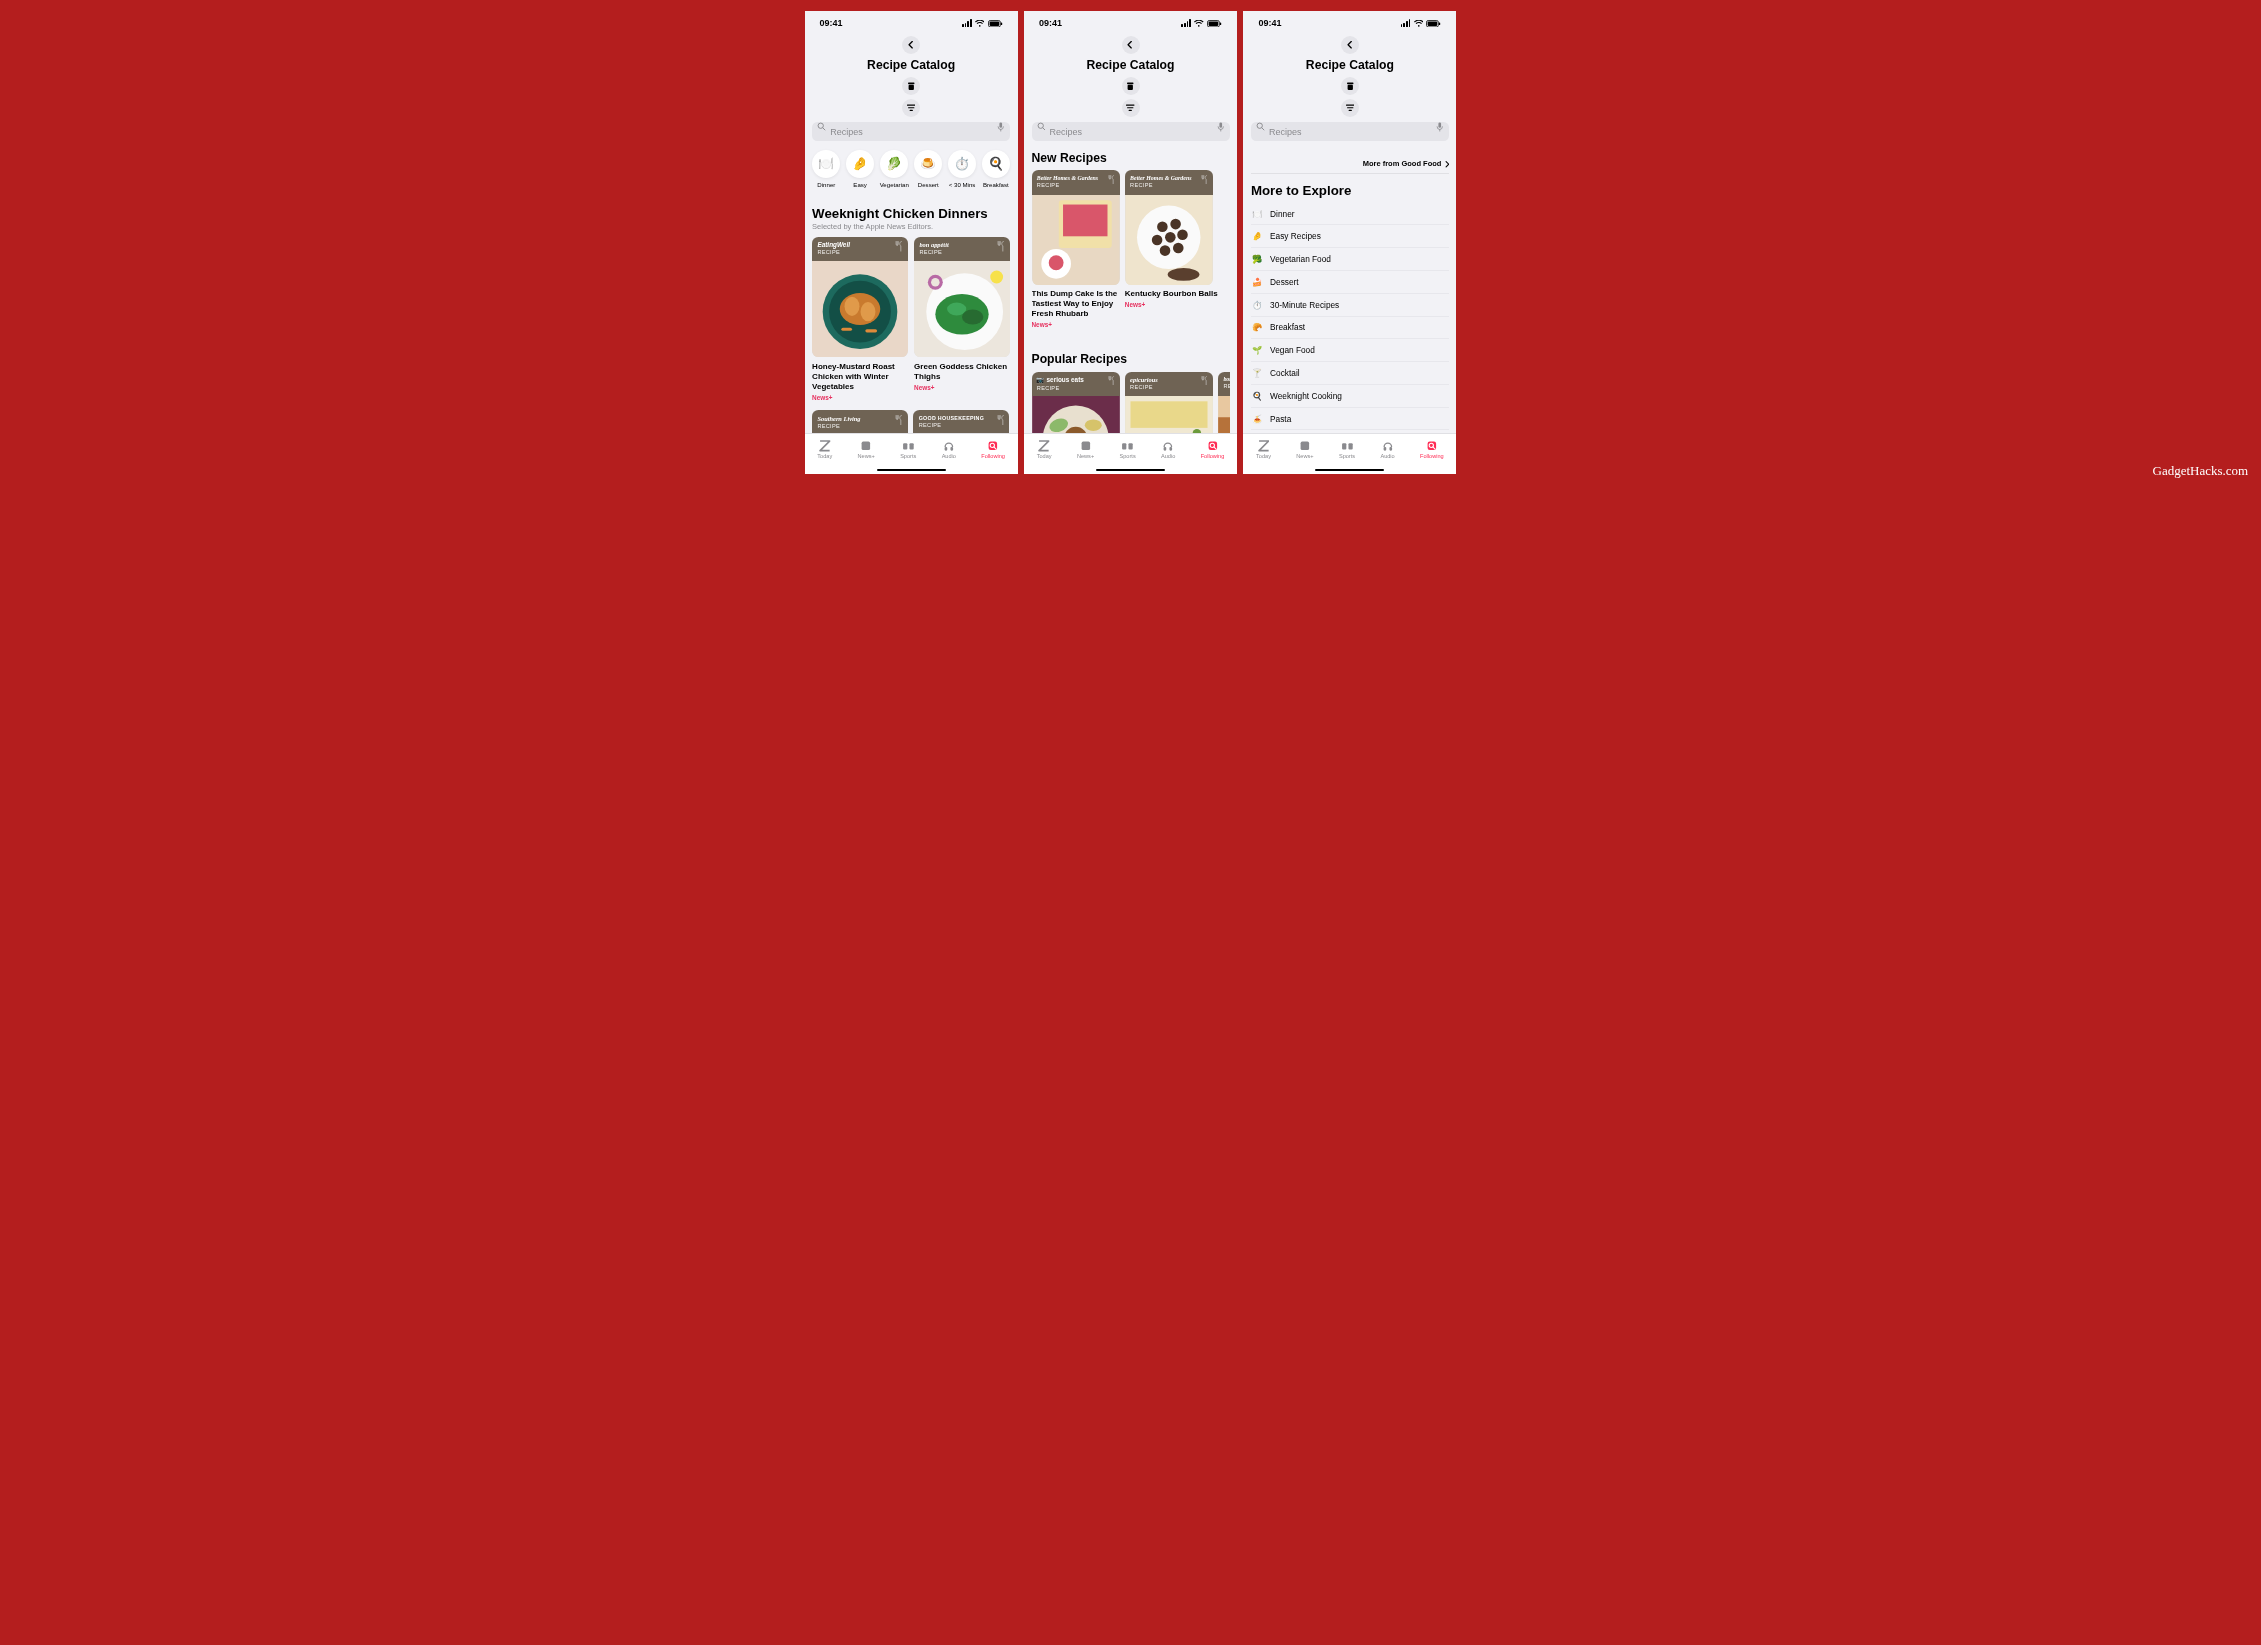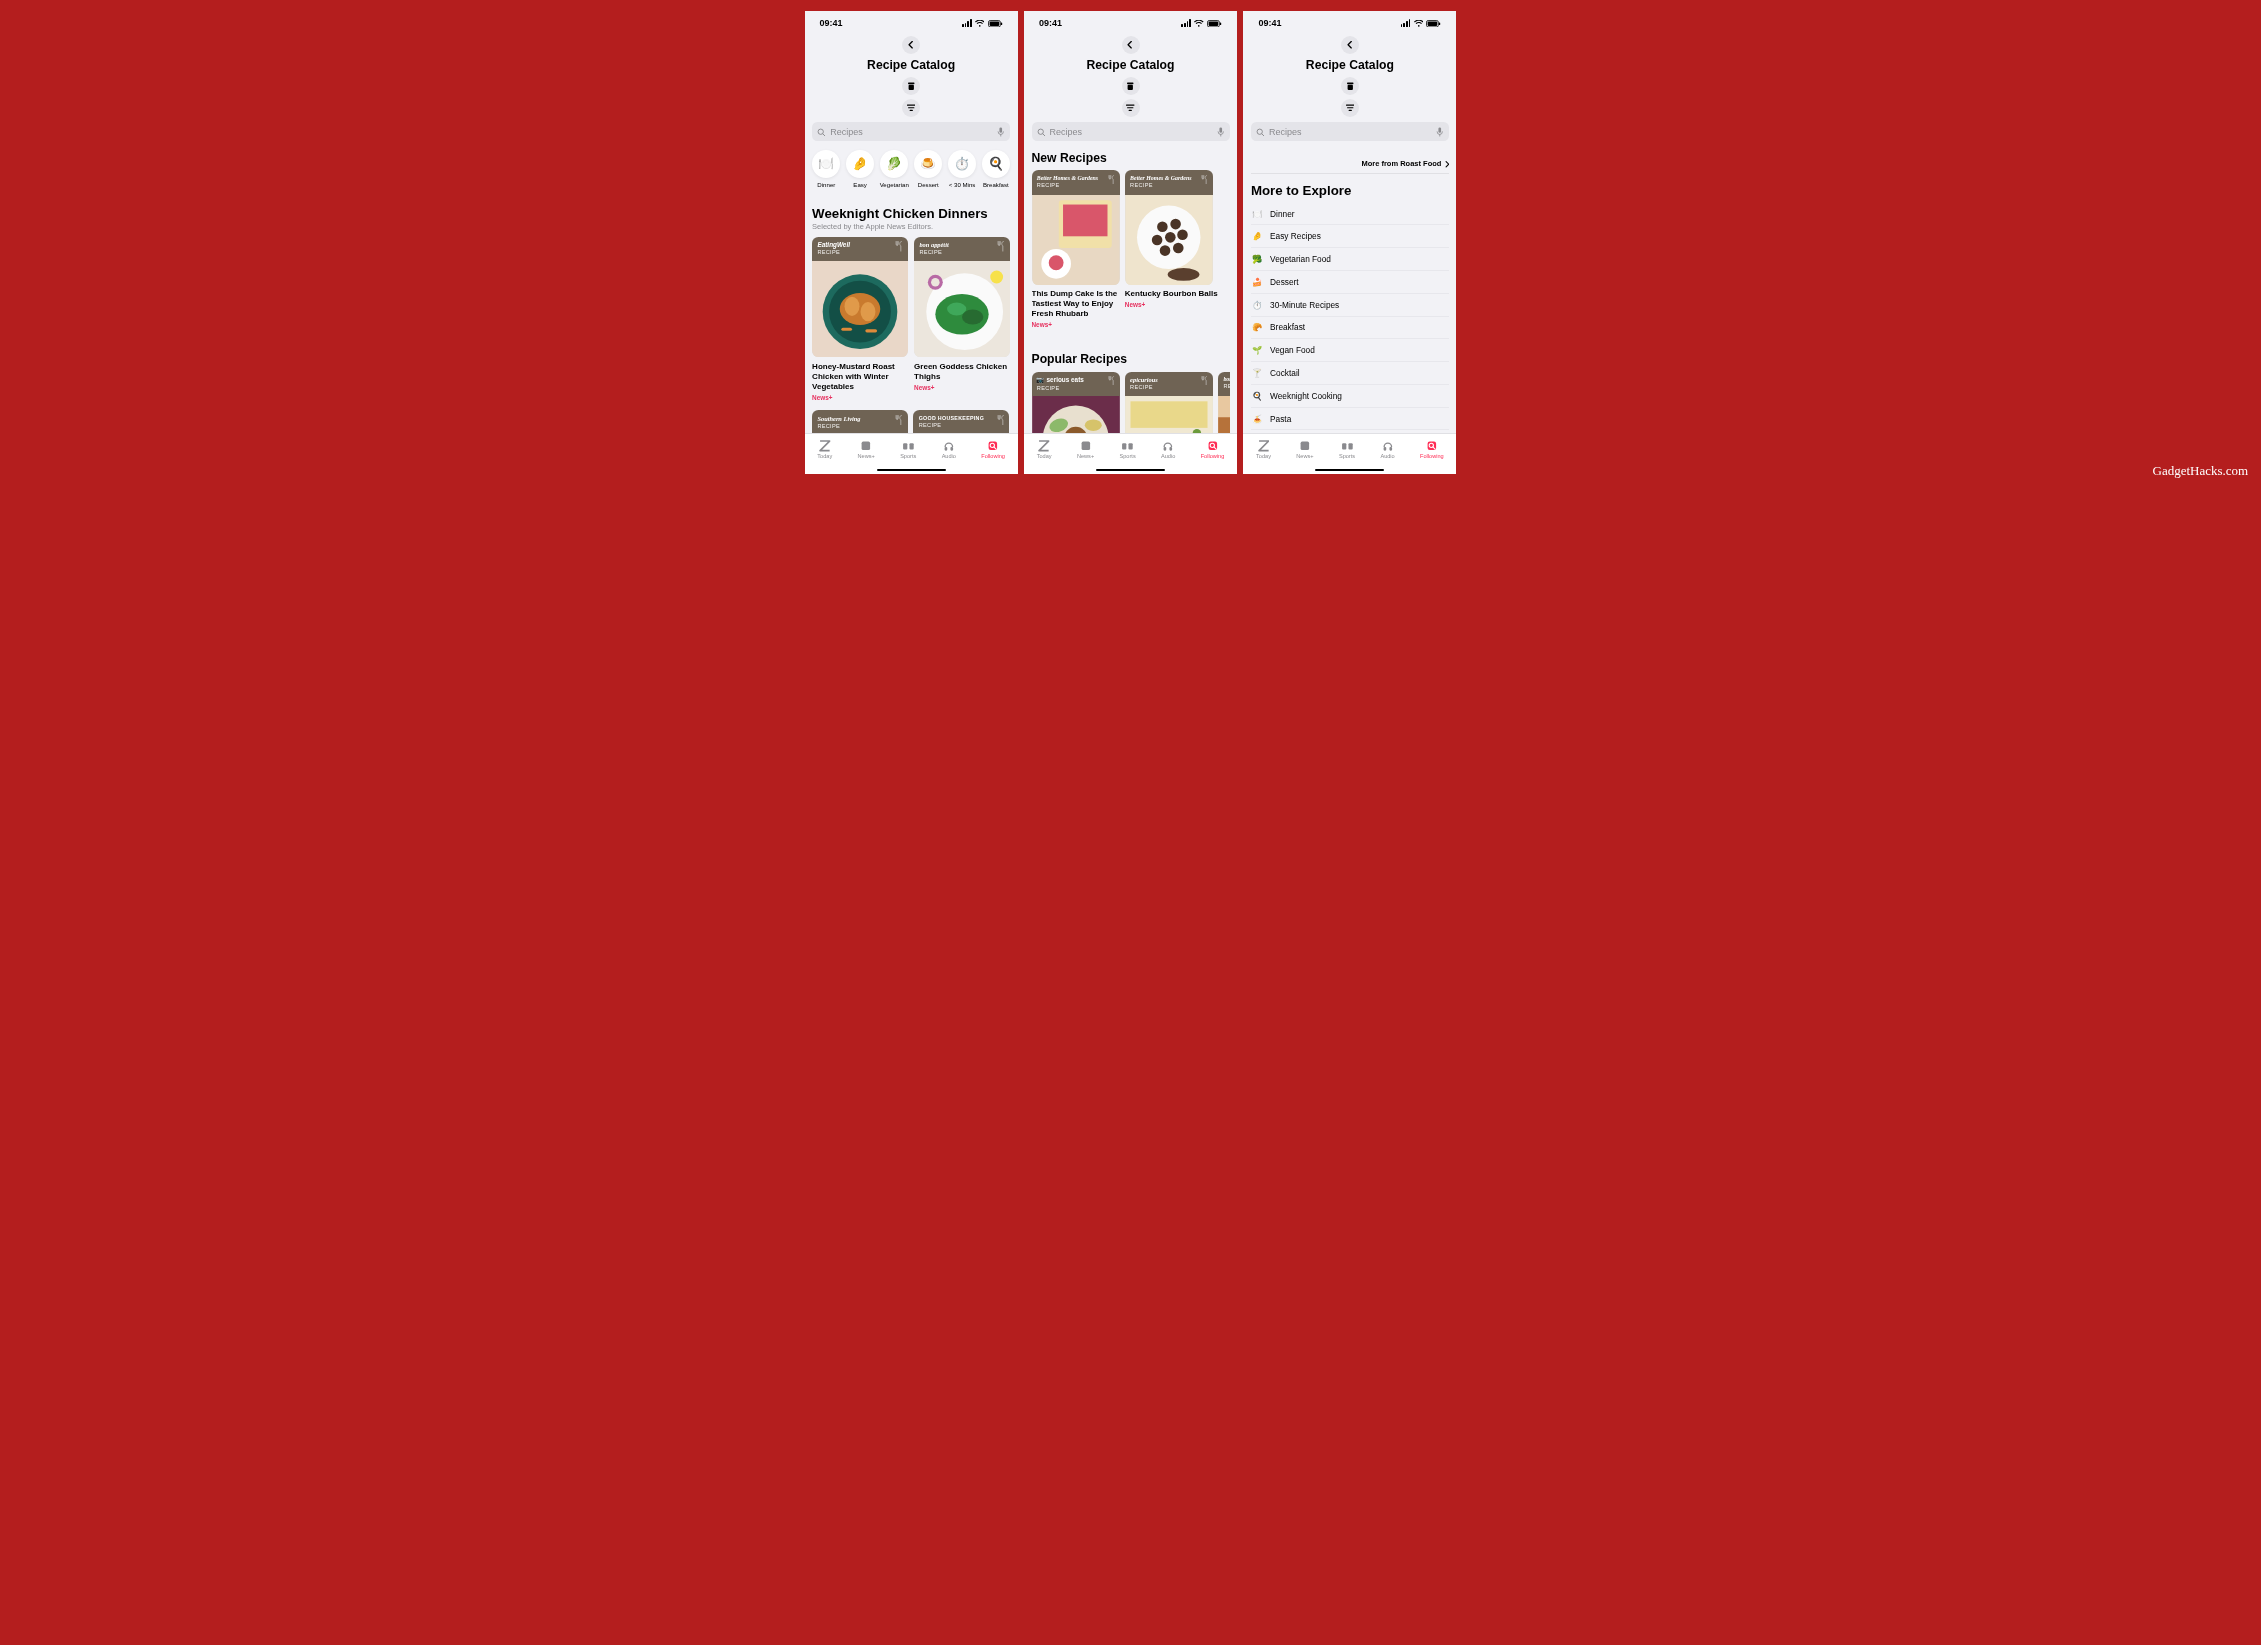--- a/index.html
+++ b/index.html
@@ -48,21 +48,21 @@
   }
   .icon-btn {
     width:18px; height:18px; border-radius:50%;
     background:#e4e4e9; display:flex; align-items:center; justify-content:center;
     font-size:8.5px; font-weight:700; cursor:pointer;
   }
   .nav-title { flex:1; text-align:center; font-size:12.2px; font-weight:800; }
   .search {
     margin: 2.1px 7.5px 5.3px 7.5px;
     background:#e4e4e9; border-radius:5.3px; height:19px;
-    display:flex; align-items:center; padding:0 5.3px; gap:4.3px;
+    display:flex; padding:0 5.3px; gap:4.3px;
     color:#8a8a8e;
   }
   .search input {
     flex:1; border:none; background:transparent; font-size:9px; color:#333;
     outline:none;
   }
   .search input::placeholder { color:#8a8a8e; }
   .content { flex:1; overflow:hidden; padding: 0 7.5px; }
   
   .chips { display:flex; gap:5.3px; padding: 3.2px 0 4.3px 0; }
@@ -675,21 +675,21 @@
         </svg>
       <input placeholder="Recipes" style="">
       <svg width="7.5" height="9.6" viewBox="0 0 14 18">
           <rect x="4.5" y="1" width="5" height="10" rx="2.5" fill="#8a8a8e"></rect>
           <path d="M2 9a5 5 0 0010 0M7 14v3" stroke="#8a8a8e" stroke-width="1.5" fill="none" stroke-linecap="round"></path>
         </svg>
     </div>
 
     <div class="content">
       <div class="more-link">
-        <span>More from Roast Food</span>
+        <span>More from Good Food</span>
         <svg style="vertical-align:-1.1px;margin-left:1.1px" width="4.3" height="6.4" viewBox="0 0 8 12">
             <path d="M2 1l5 5-5 5" stroke="#000" stroke-width="2" fill="none" stroke-linecap="round" stroke-linejoin="round"></path>
           </svg>
       </div>
 
       <h2 class="section" style="margin-top:9.6px">More to Explore</h2>
 
       <div class="explore-list">
         <div class="explore-item">
             <span class="ei">🍽️</span>

